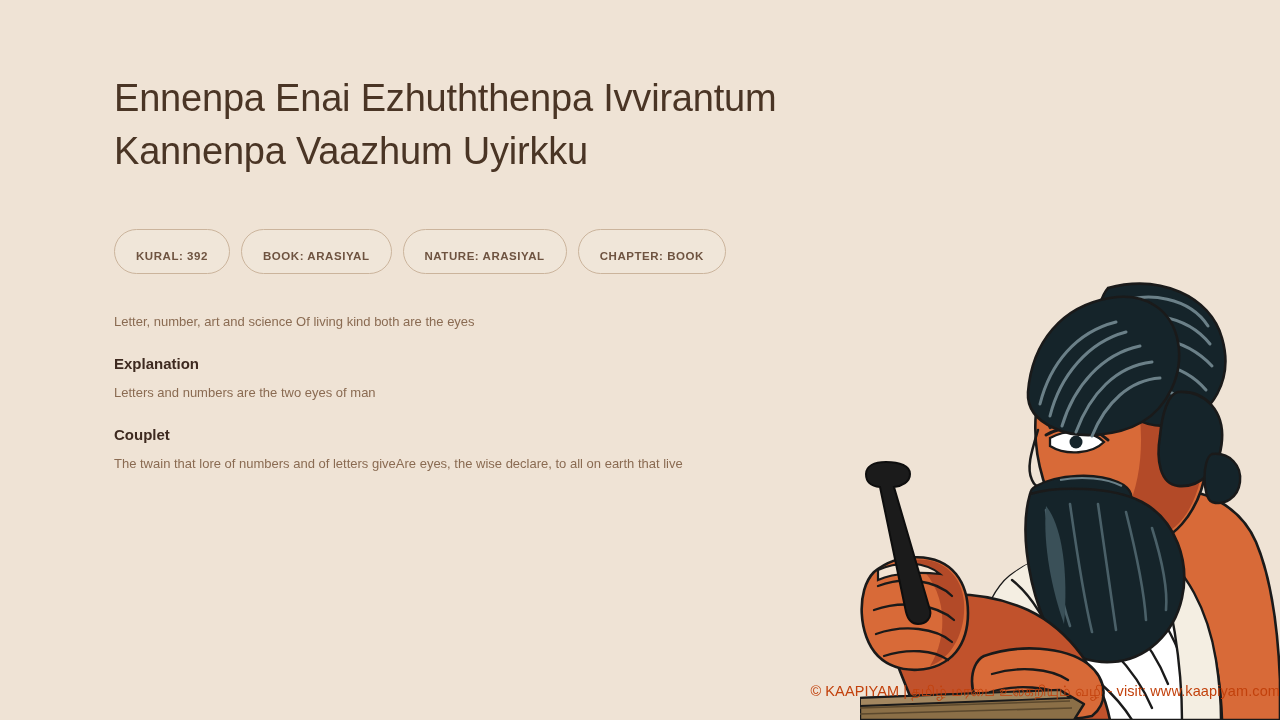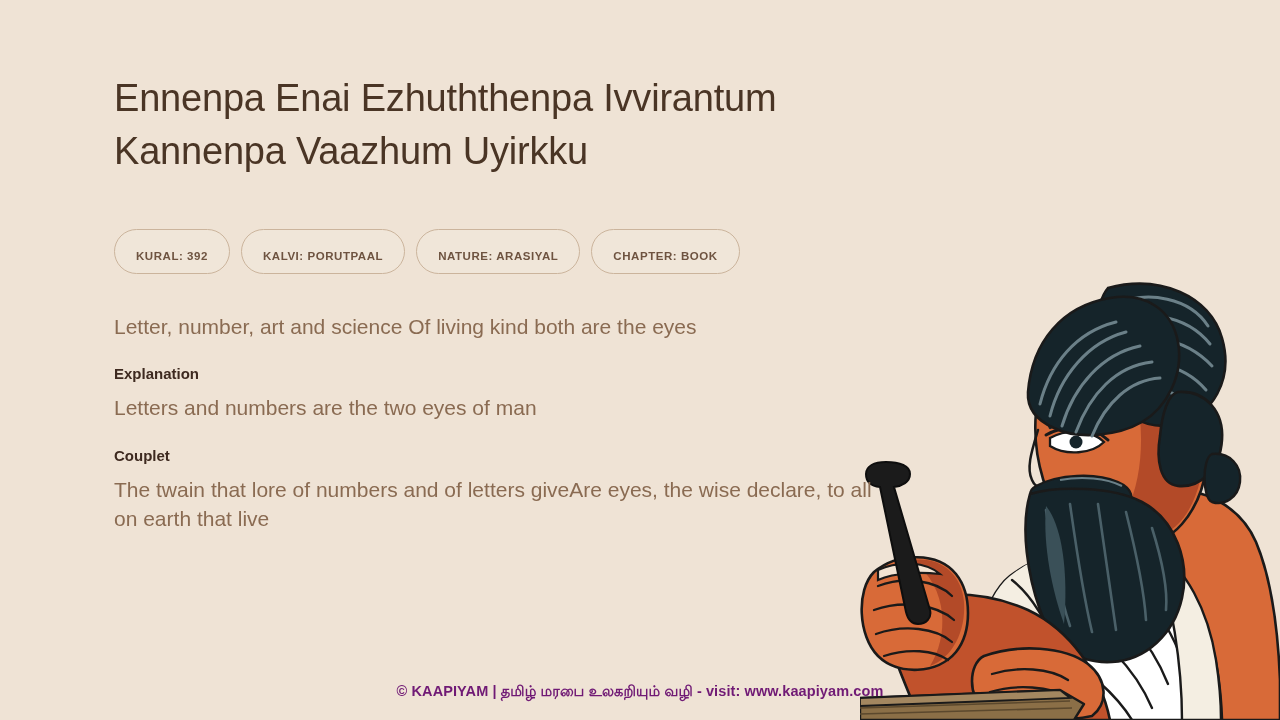--- a/index.html
+++ b/index.html
@@ -74,37 +74,37 @@
   .section { margin-bottom: 24.5px; }
   .section:last-child { margin-bottom: 0; }
   .sec-head {
     font-size: 15px;
     font-weight: 700;
     color: #3E2A20;
     margin: 0 0 11px 0;
     line-height: 1.2;
   }
   .sec-body {
-    font-size: 21px;
+    font-size: 13px;
     font-weight: 400;
     color: #8A6B52;
     margin: 0;
     line-height: 1.35;
   }
 
   
   #footer {
     position: absolute;
     left: 0;
     right: 0;
     bottom: 19px;
-    text-align: center;
+    text-align: right;
     font-size: 14.5px;
-    font-weight: 700;
-    color: #701a75;
+    font-weight: 400;
+    color: #c2410c;
     letter-spacing: 0.1px;
   }
 </style>
 </head>
 <body>
 
 <div id="card">
 
   <div id="illustration">
     <svg viewBox="0 0 420 440" xmlns="http://www.w3.org/2000/svg">
@@ -216,21 +216,21 @@
       </g>
     </svg>
   </div>
 
   <div id="content">
 
     <h1 id="title">Ennenpa Enai Ezhuththenpa Ivvirantum Kannenpa Vaazhum Uyirkku</h1>
 
     <div id="badges">
       <span class="badge">KURAL: 392</span>
-      <span class="badge">KALVI: PORUTPAAL</span>
+      <span class="badge">BOOK: ARASIYAL</span>
       <span class="badge">NATURE: ARASIYAL</span>
       <span class="badge">CHAPTER: BOOK</span>
     </div>
 
     <div id="sections">
 
       <div class="section">
         <p class="sec-body">Letter, number, art and science Of living kind both are the eyes</p>
       </div>
 

